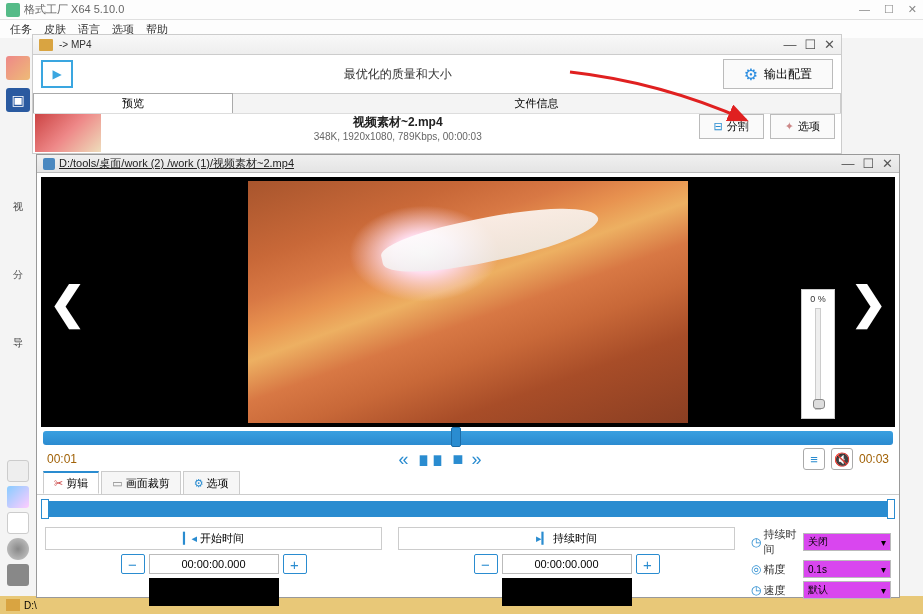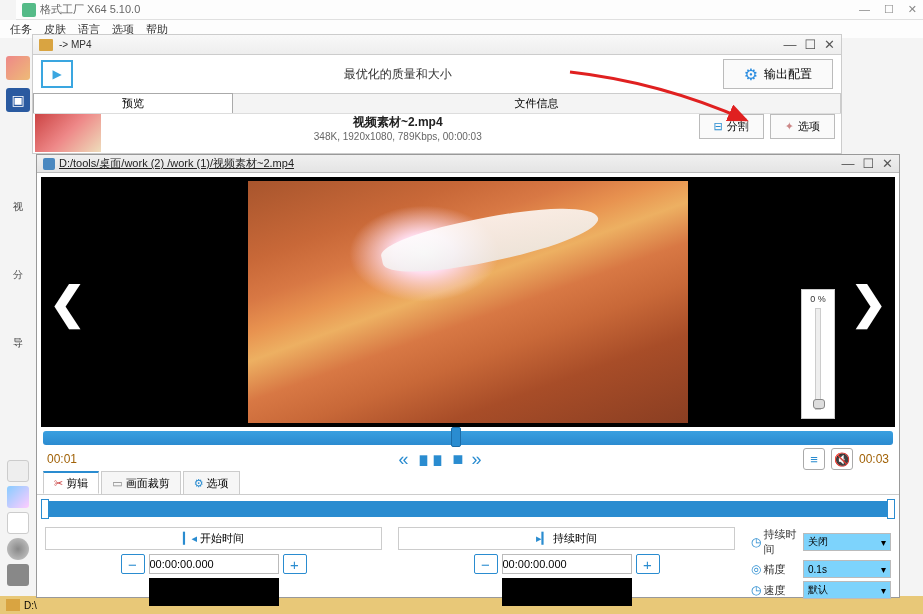--- a/index.html
+++ b/index.html
@@ -1,20 +1,20 @@
 <!DOCTYPE html>
 <html><head>
 <meta charset="utf-8">
 <style>
 * { margin: 0; padding: 0; box-sizing: border-box; font-family: "Microsoft YaHei", Arial, sans-serif; }
 body { background: #fff; width: 923px; height: 614px; overflow: hidden; position: relative; font-size: 12px; }
 
 
 .main-window { position: absolute; top: 0; left: 0; width: 923px; height: 614px; background: #f4f4f4; }
-.main-titlebar { height: 20px; display: flex; align-items: center; padding: 0 6px; background: #fdfdfd; border-bottom: 1px solid #e0e0e0; margin-left: 16px; }
+.main-titlebar { height: 20px; display: flex; align-items: center; padding: 0 6px; background: #fdfdfd; border-bottom: 1px solid #e0e0e0; }
 .main-titlebar .app-icon { width: 14px; height: 14px; margin-right: 4px; background: #5b8; border-radius: 2px; }
 .main-titlebar .title { font-size: 11px; color: #666; flex: 1; }
 .main-titlebar .win-controls { display: flex; gap: 14px; color: #888; }
 .main-titlebar .win-controls span { cursor: pointer; font-size: 11px; }
 
 .main-menubar { height: 18px; display: flex; gap: 12px; padding: 2px 10px; font-size: 11px; color: #333; background: #fdfdfd; }
 
 .left-strip { position: absolute; left: 2px; top: 56px; width: 32px; display: flex; flex-direction: column; gap: 8px; align-items: center; }
 .left-strip .ic { width: 24px; height: 24px; border-radius: 3px; display: flex; align-items: center; justify-content: center; }
 .left-strip .ic.photo { background: linear-gradient(135deg,#e88,#eb7); }
@@ -94,27 +94,27 @@
 .trim-bar { height: 16px; margin: 6px 8px; background: #2a8cd0; border-radius: 2px; position: relative; }
 .trim-bar .h { position: absolute; top: -2px; width: 8px; height: 20px; background: #fff; border: 1px solid #2a8cd0; }
 .trim-bar .h.l { left: -4px; }
 .trim-bar .h.r { right: -4px; }
 
 .trim-controls { display: flex; padding: 4px 8px 0; gap: 16px; }
 .trim-col { flex: 1; }
 .trim-head { text-align: center; font-size: 11px; padding: 3px; border: 1px solid #ccc; cursor: pointer; display: flex; justify-content: center; align-items: center; gap: 3px; }
 .trim-row2 { display: flex; gap: 4px; margin-top: 4px; align-items: center; justify-content: center; }
 .sq-btn { width: 24px; height: 20px; border: 1px solid #2a8cd0; color: #2a8cd0; display: flex; align-items: center; justify-content: center; font-size: 15px; cursor: pointer; border-radius: 2px; }
-.time-box { width: 130px; height: 20px; border: 1px solid #bbb; text-align: left; font-size: 11px; line-height: 18px; }
+.time-box { width: 130px; height: 20px; border: 1px solid #bbb; text-align: center; font-size: 11px; line-height: 18px; }
 .preview-box { width: 130px; height: 28px; background: #000; margin: 4px auto 0; }
 
 .side-col { width: 140px; display: flex; flex-direction: column; gap: 3px; }
 .srow { display: flex; align-items: center; gap: 4px; font-size: 11px; }
 .srow .lbl { width: 48px; color: #333; display: flex; align-items: center; gap: 2px; }
-.srow .sel { flex: 1; border: 1px solid #bbb; padding: 1px 4px; font-size: 10px; height: 18px; background: #7dd3fc; display: flex; align-items: center; justify-content: space-between; cursor: pointer; }
+.srow .sel { flex: 1; border: 1px solid #bbb; padding: 1px 4px; font-size: 10px; height: 18px; background: #d946ef; display: flex; align-items: center; justify-content: space-between; cursor: pointer; }
 .bic { color: #2a8cd0; font-size: 12px; }
 
 
 .side-labels { position: absolute; left: 2px; top: 200px; width: 32px; font-size: 10px; color: #444; display: flex; flex-direction: column; gap: 54px; align-items: center; }
 </style>
 </head>
 <body>
 
 <div class="main-window">
   <div class="main-titlebar">

